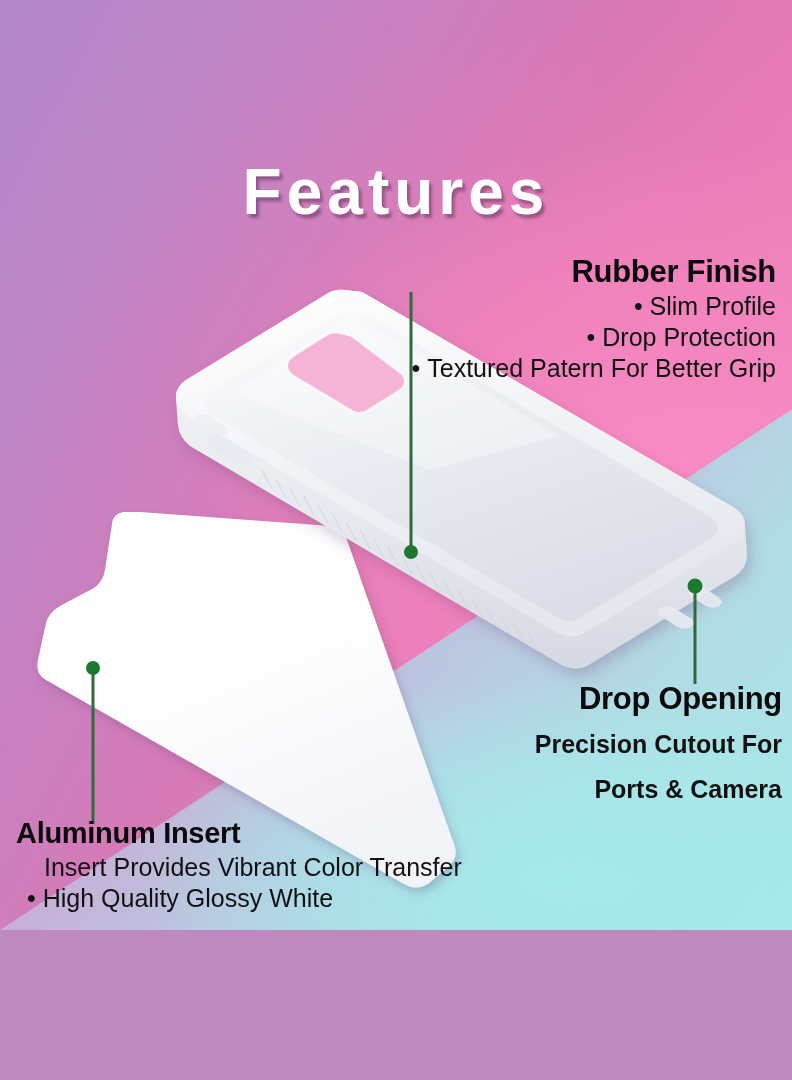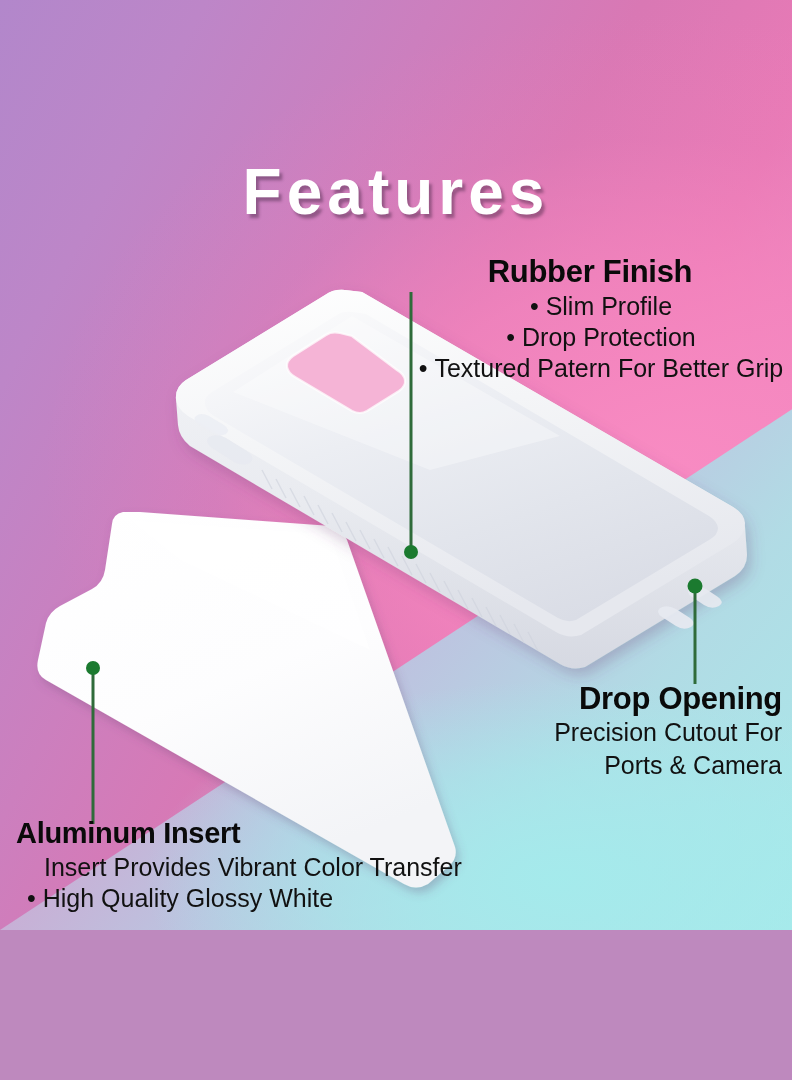--- a/index.html
+++ b/index.html
@@ -141,38 +141,38 @@
     list-style: none;
   }
   .blk li, .blk p {
     margin: 0;
     color: #111111;
     line-height: 1.24;
   }
 
   
   #blk-rubber {
-    left: 392px;
+    left: 380px;
     top: 255px;
     width: 396px;
-    text-align: center;
+    text-align: right;
   }
   #blk-rubber h3 { font-size: 31px; letter-spacing: -0.3px; }
   #blk-rubber ul { margin-top: 3px; padding-left: 22px; }
   #blk-rubber li { font-size: 25px; }
 
   
   #blk-port {
     left: 452px;
     top: 682px;
     width: 330px;
     text-align: right;
   }
   #blk-port h3 { font-size: 31px; letter-spacing: -0.3px; }
-  #blk-port p { font-size: 25px; margin-top: 2px; }
+  #blk-port p { font-size: 25px; margin-top: 14px; font-weight: bold; }
 
   
   #blk-alu {
     left: 16px;
     top: 818px;
     width: 500px;
     text-align: left;
   }
   #blk-alu h3 { font-size: 29px; letter-spacing: -0.3px; }
   #blk-alu ul { margin-top: 3px; padding-left: 11px; }

